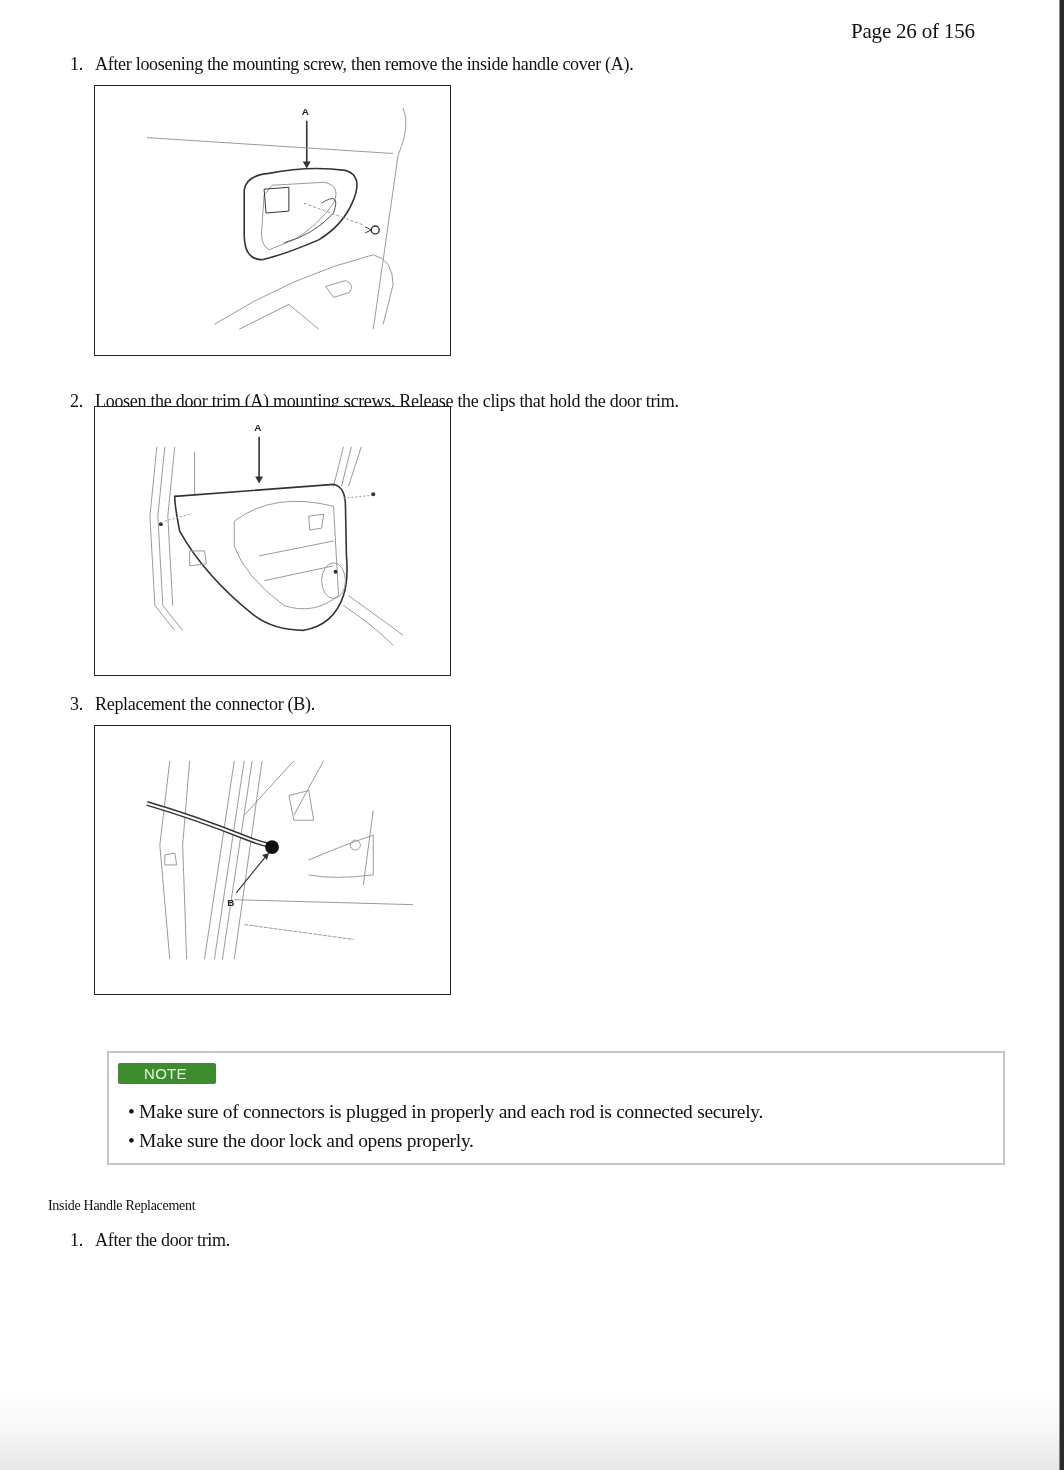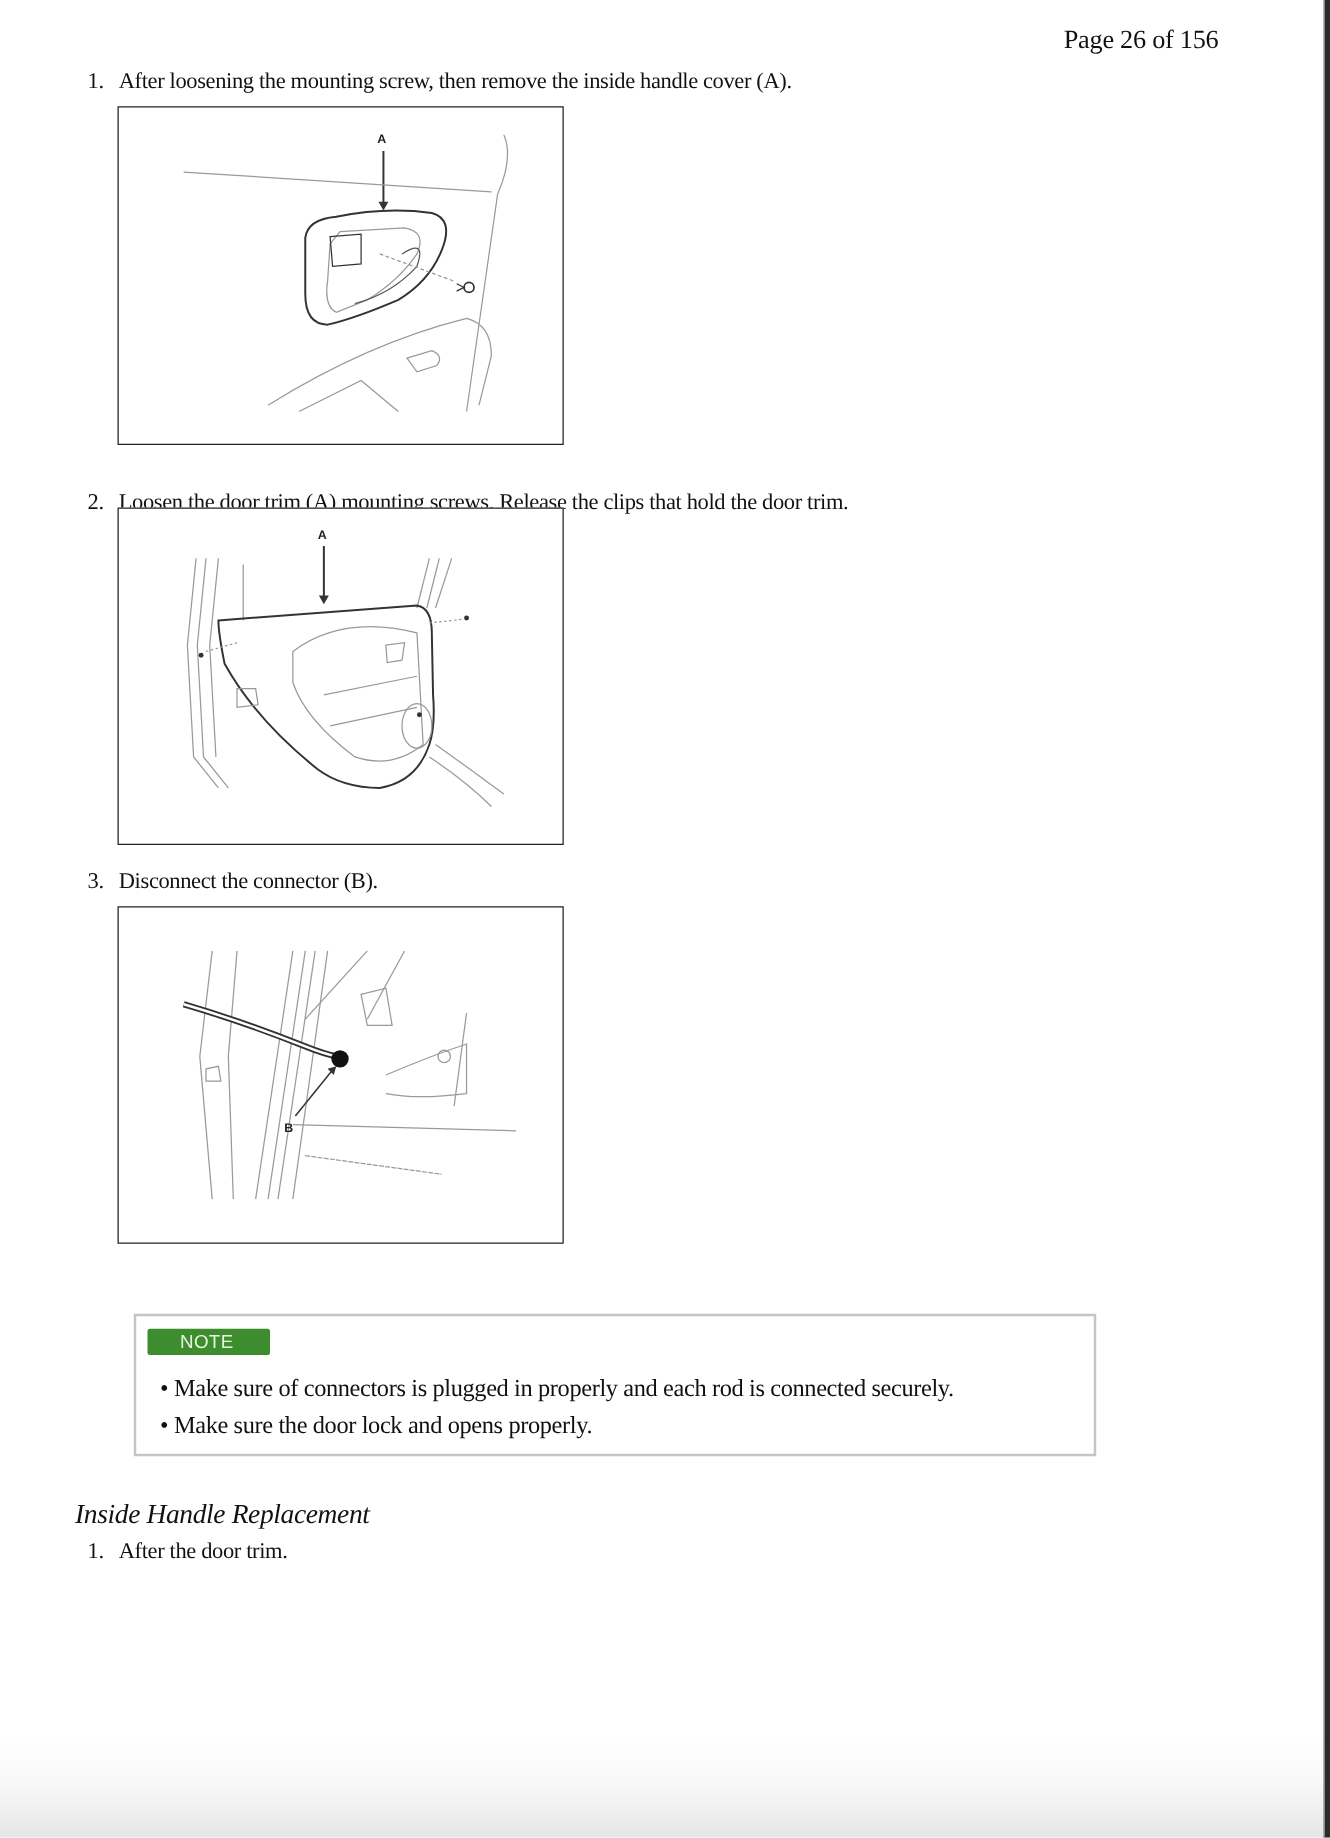--- a/index.html
+++ b/index.html
@@ -24,34 +24,34 @@
   .step {
     position: absolute; left: 70px; font-size: 18px; white-space: nowrap; letter-spacing: -0.3px;
   }
   .step .num { display: inline-block; width: 25px; }
   .figure {
     position: absolute; left: 94px; width: 357px; height: 268px;
     border: 1px solid #222; background: #fff; box-sizing: border-box;
   }
   .figure svg { position: absolute; left: 0; top: 0; width: 100%; height: 100%; }
   .note-box {
-    position: absolute; left: 107px; top: 1051px; width: 770px; height: 114px;
+    position: absolute; left: 107px; top: 1051px; width: 898px; height: 114px;
     border: 2px solid #c4c4c4; box-sizing: border-box; background: #fff;
   }
   .note-badge {
     position: absolute; left: 9px; top: 10px; width: 98px; height: 21px;
     background: #3d8d2f; color: #e8f5e0; border-radius: 2px;
     font-family: "Liberation Sans", "DejaVu Sans", sans-serif; font-size: 15px;
     line-height: 21px; padding-left: 26px; box-sizing: border-box; letter-spacing: 0.3px;
   }
   .bullet {
     position: absolute; left: 19px; font-size: 19.5px; white-space: nowrap; letter-spacing: -0.3px;
   }
   .section-title {
-    position: absolute; left: 60px; top: 1198px; font-size: 22px; letter-spacing: -0.3px; font-style: italic;
+    position: absolute; left: 48px; top: 1198px; font-size: 14px; letter-spacing: -0.3px;
   }
   .ln { stroke: #999; stroke-width: 1; fill: none; }
   .lnd { stroke: #333; stroke-width: 1.6; fill: none; }
   .lbl { font-family: "Liberation Sans", "DejaVu Sans", sans-serif; font-size: 10px; font-weight: bold; fill: #222; }
 </style>
 </head>
 <body>
 
 <div class="page">
 
@@ -106,21 +106,21 @@
       <path class="ln" d="M255 190 Q290 215 310 230"></path>
       <line class="ln" x1="70" y1="115" x2="95" y2="108" style="stroke-dasharray:2 2"></line>
       <line class="ln" x1="250" y1="92" x2="278" y2="89" style="stroke-dasharray:2 2"></line>
       <circle cx="280" cy="88" r="2" fill="#333"></circle>
       <circle cx="66" cy="118" r="2" fill="#333"></circle>
       <circle cx="242" cy="166" r="2" fill="#333"></circle>
     </svg>
   </div>
 
   <div class="step" style="top:694px;">
-    <span class="num">3.</span><span>Disconnect the connector (B).</span>
+    <span class="num">3.</span><span>Replacement the connector (B).</span>
   </div>
   <div class="figure" style="top:725px; height:270px;">
     <svg viewBox="0 0 357 270">
       <path class="ln" d="M75 35 L65 120 L75 235"></path>
       <path class="ln" d="M95 35 L88 120 L92 235"></path>
       <path class="ln" d="M140 35 L110 235"></path>
       <path class="ln" d="M150 35 L120 235"></path>
       <path class="ln" d="M158 35 L128 235"></path>
       <path class="ln" d="M168 35 L140 235"></path>
       <path class="ln" d="M200 35 L150 90"></path>

